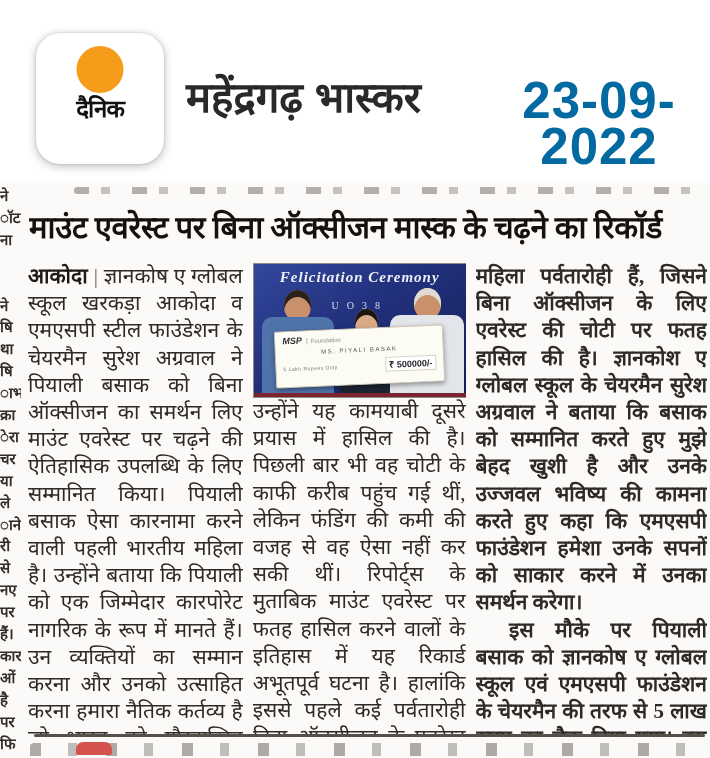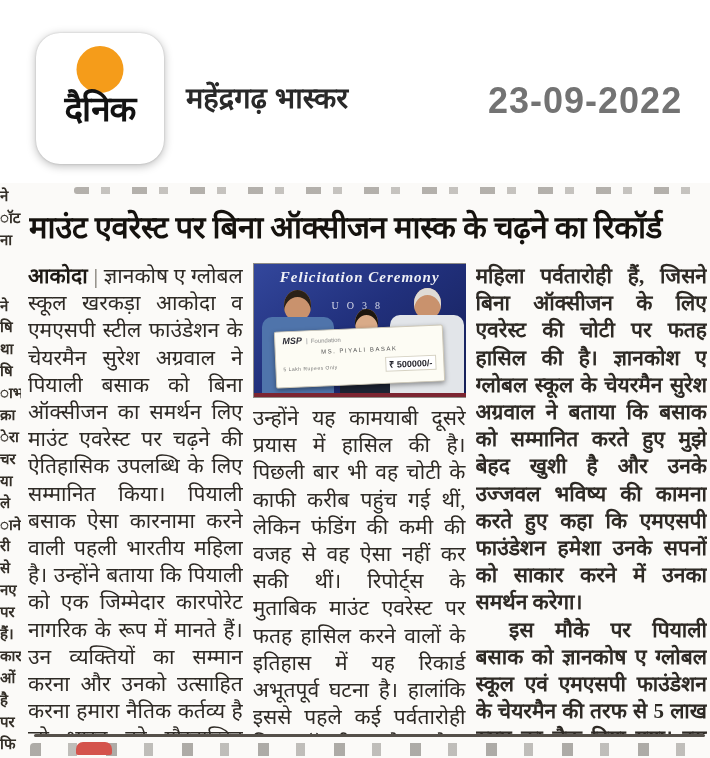--- a/index.html
+++ b/index.html
@@ -11,25 +11,25 @@
   
   .app-header{ position:absolute; left:0; top:0; width:710px; height:183px; background:#fff; }
   .logo-card{
     position:absolute; left:36px; top:33px; width:128px; height:131px;
     background:#fff; border-radius:24px;
     box-shadow:0 2px 10px rgba(0,0,0,.28), 0 0 2px rgba(0,0,0,.18);
   }
   .sun{ position:absolute; left:50%; top:13px; transform:translateX(-50%);
     width:47px; height:47px; border-radius:50%; background:#F59C1A; }
   .logo-text{ position:absolute; left:0; right:0; top:60px; text-align:center;
-    font-weight:bold; color:#121212; font-size:35px; line-height:31px; letter-spacing:-1px; }
-  .header-title{ position:absolute; left:186px; top:72px; font-size:29px; line-height:52px;
+    font-weight:bold; color:#121212; font-size:24px; line-height:31px; letter-spacing:-1px; }
+  .header-title{ position:absolute; left:186px; top:72px; font-size:42px; line-height:52px;
     font-weight:bold; color:#292929; white-space:nowrap; }
-  .header-date{ position:absolute; left:488px; top:78px; font-size:36px; line-height:46px;
-    font-weight:bold; color:#737373; letter-spacing:1px;text-align:center; }
+  .header-date{ position:absolute; left:488px; top:78px; font-size:51px; line-height:46px;
+    font-weight:bold; color:#0369a1; letter-spacing:1px;text-align:center; }
   
   .clipping{
     position:absolute; left:0; top:183px; width:710px; height:575px;
     background:#fbfaf8; overflow:hidden;
     font-family:"Liberation Serif","DejaVu Serif",serif;
   }
   .top-cut{ position:absolute; left:74px; right:6px; top:4px; height:7px; opacity:.75;
     background:repeating-linear-gradient(90deg, rgba(92,86,78,.6) 0 15px, transparent 15px 27px,
       rgba(92,86,78,.45) 27px 36px, transparent 36px 58px);
     border-radius:3px; }
@@ -43,21 +43,21 @@
   }
   .cols{ position:absolute; left:28px; top:80px; width:679px; height:471px;
     display:flex; gap:10px; overflow:hidden; }
   .col{ overflow:hidden; }
   .col1{ width:218px; } .col2{ width:216px; } .col3{ width:235px;font-weight:bold; }
   .para{ font-size:21px; line-height:27.2px; text-align:justify; color:#2e2a25; }
   .para.indent{ text-indent:1.6em; }
   .dateline{ font-weight:bold; color:#1d1914; }
   .sep{ padding:0 6px; color:#6b655c; }
   
-  .photo{ position:relative; width:214px; height:135px; margin-bottom:7px;
+  .photo{ position:relative; width:214px; height:135px; 
     border:1px solid #8f8c86; overflow:hidden;
     background:linear-gradient(145deg,#33479c 0%, #21307c 45%, #151f56 100%); }
   .ph-banner{ position:absolute; left:0; right:0; top:5px; text-align:center;
     font-family:"Liberation Serif",serif; font-style:italic; font-weight:bold;
     color:rgba(255,255,255,.93); font-size:15px; letter-spacing:1px; z-index:1; }
   .ph-banner2{ position:absolute; left:0; right:0; top:36px; text-align:center;
     color:rgba(255,255,255,.8); font-size:10px; letter-spacing:8px; z-index:1; }
   .person{ position:absolute; z-index:2; }
   .head{ border-radius:50% 50% 46% 46%; }
   .p-left .head{ position:absolute; left:22px; top:0; width:27px; height:31px; background:#c9926d;

